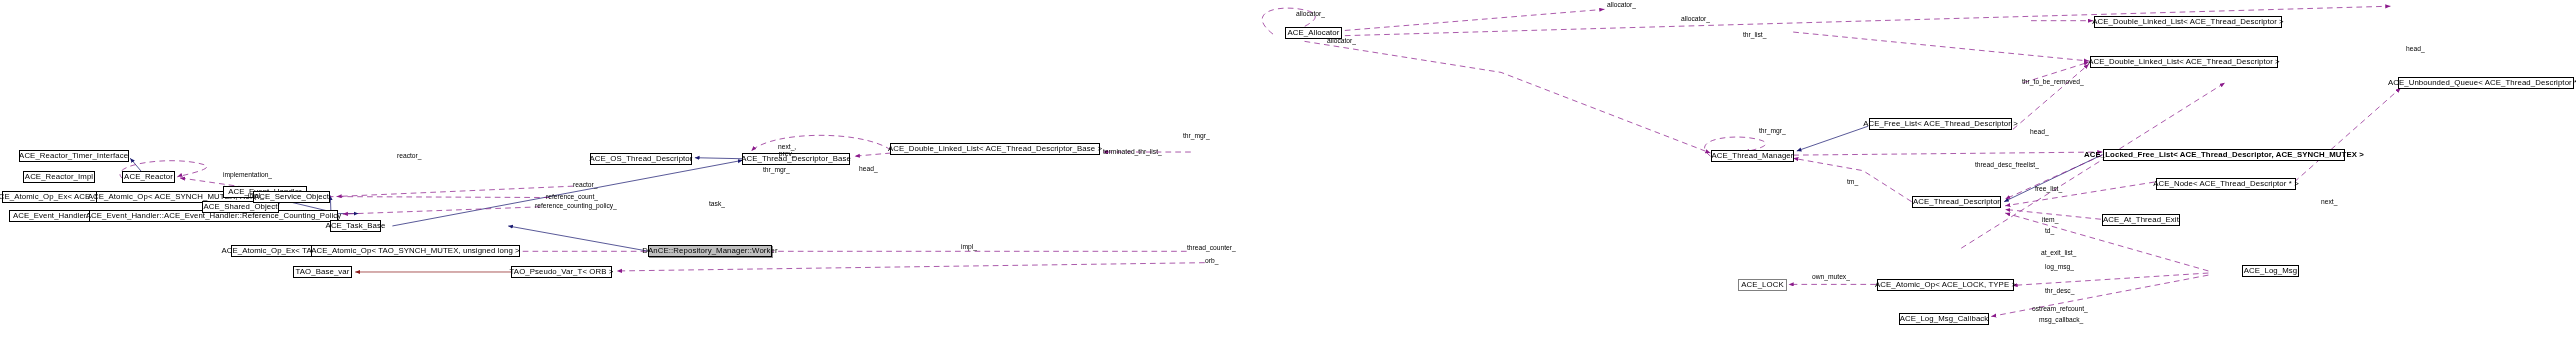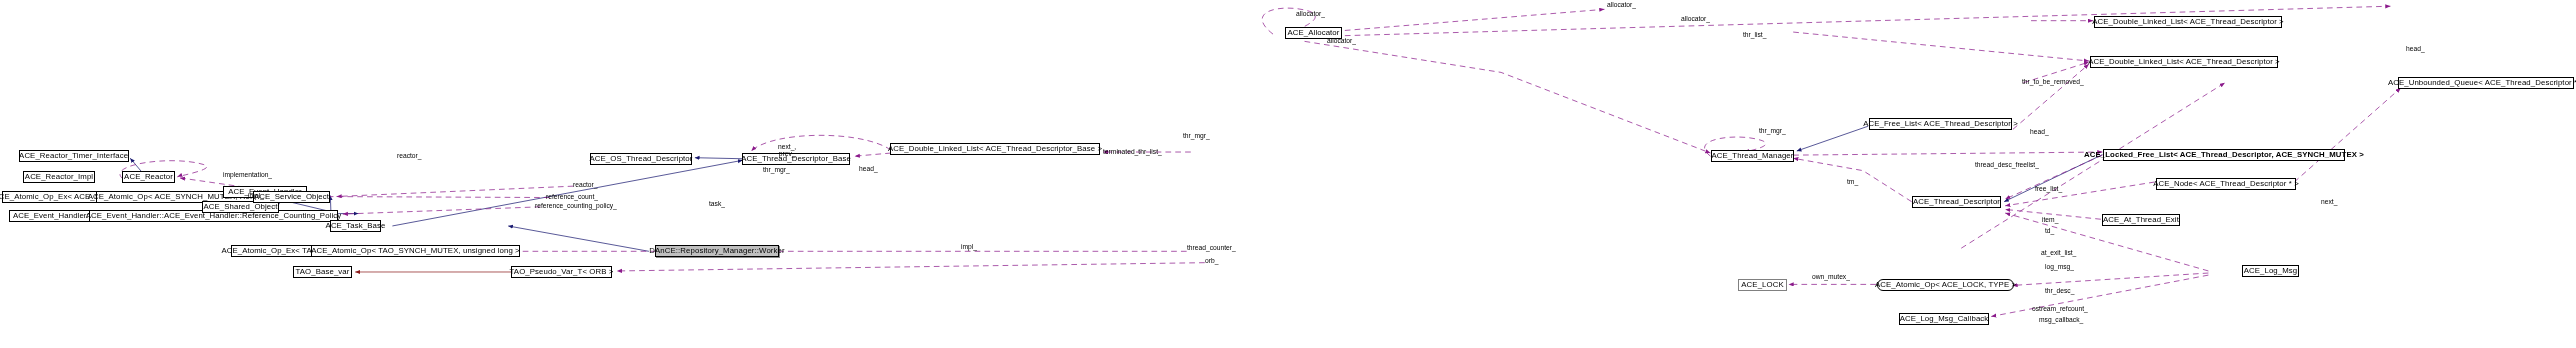--- a/index.html
+++ b/index.html
@@ -169,21 +169,21 @@
       </div>
       <div class="node" style="left: 330px; top: 220px; width: 51px;">
         <span>ACE_Task_Base</span>
       </div>
       <div class="node" style="left: 311px; top: 245px; width: 209px; text-align: right;">
         <span>ACE_Atomic_Op&lt; TAO_SYNCH_MUTEX, unsigned long &gt;</span>
       </div>
       <div class="node" style="left: 511px; top: 266px; width: 101px; text-align: right;">
         <span>TAO_Pseudo_Var_T&lt; ORB &gt;</span>
       </div>
-      <div class="node highlight" style="left: 648px; top: 245px; width: 124px; margin-left: 7px;">
+      <div class="node highlight" style="left: 648px; top: 245px; width: 124px;">
         <span>DAnCE::Repository_Manager::Worker</span>
       </div>
       <div class="node" style="left: 590px; top: 153px; width: 102px;">
         <span>ACE_OS_Thread_Descriptor</span>
       </div>
       <div class="node" style="left: 742px; top: 153px; width: 108px;">
         <span>ACE_Thread_Descriptor_Base</span>
       </div>
       <div class="node" style="left: 890px; top: 143px; width: 210px;">
         <span>ACE_Double_Linked_List&lt; ACE_Thread_Descriptor_Base &gt;</span>
@@ -217,21 +217,21 @@
       </div>
       <div class="node" style="left: 2102px; top: 214px; width: 78px;">
         <span>ACE_At_Thread_Exit</span>
       </div>
       <div class="node" style="left: 2209px; top: 265px; width: 57px; margin-left: 33px;">
         <span>ACE_Log_Msg</span>
       </div>
       <div class="node dim" style="left: 1738px; top: 279px; width: 49px;">
         <span>ACE_LOCK</span>
       </div>
-      <div class="node" style="left: 1877px; top: 279px; width: 137px; border-radius: 6px;">
+      <div class="node" style="left: 1877px; top: 279px; width: 137px;">
         <span>ACE_Atomic_Op&lt; ACE_LOCK, TYPE &gt;</span>
       </div>
       <div class="node" style="left: 1899px; top: 313px; width: 90px;">
         <span>ACE_Log_Msg_Callback</span>
       </div>
     </div>
 
   <div id="label-layer">
       <div class="edge-label" style="left: 223px; top: 172px;">implementation_</div>
       <div class="edge-label" style="left: 248px; top: 193px;">impl_</div>

